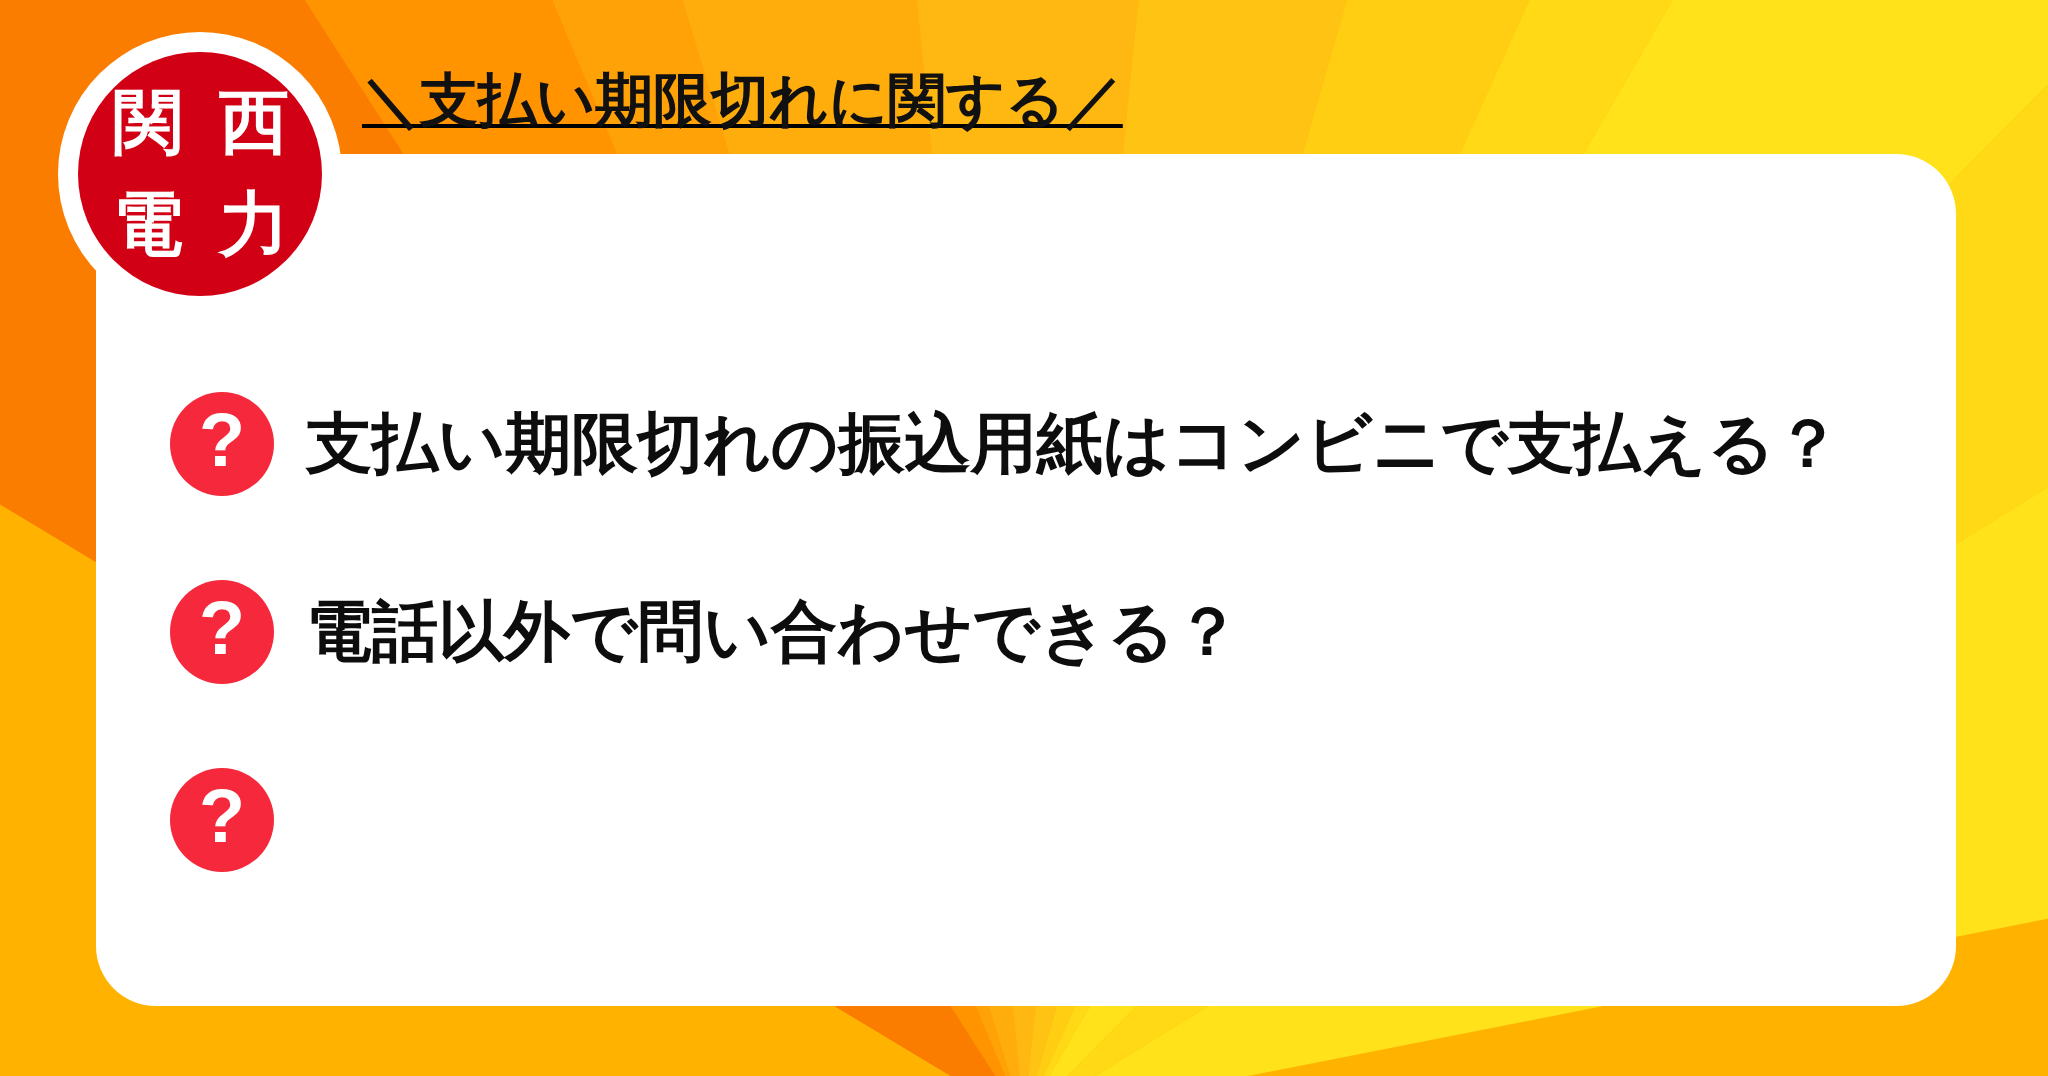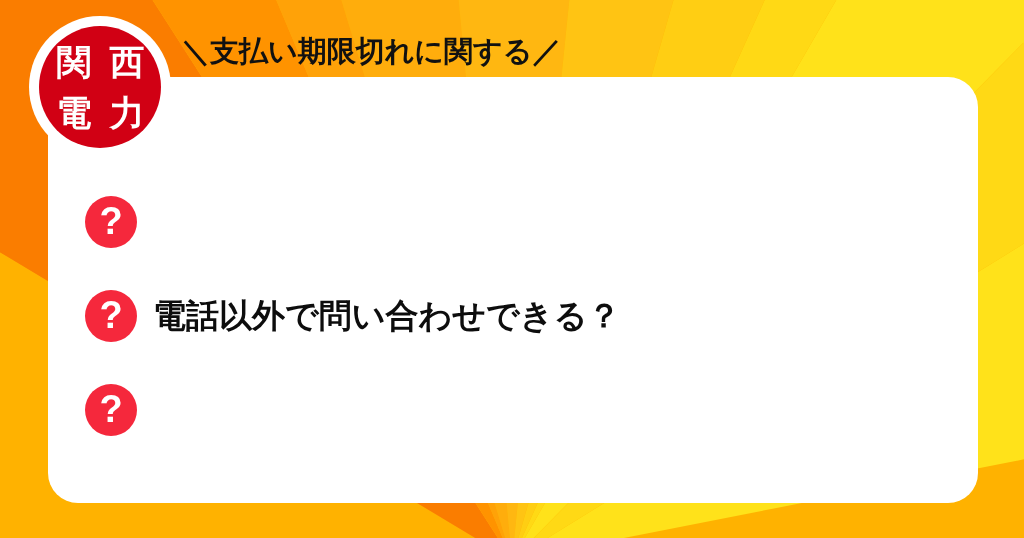--- a/index.html
+++ b/index.html
@@ -35,21 +35,21 @@
     padding:10px 8px;
   }
   .logo-inner span{
     color:#FFFFFF; font-size:35px; font-weight:700; line-height:1;
     letter-spacing:-1px;
   }
 
   
   .header{
     position:absolute; left:175px; top:36px; z-index:5;
-    display:flex; flex-direction:row;
+    display:flex; flex-direction:row;text-decoration:underline;
   }
   .subtitle{
     font-size:29px; font-weight:700; color:#111111;
     letter-spacing:0px; line-height:1.05; white-space:nowrap;
     padding-left:6px;
   }
   .title-row{ display:flex; align-items:center; margin-top:2px; }
   .title{
     font-size:60px; font-weight:700; color:#0A0A0A;
     letter-spacing:1px; line-height:1.08; white-space:nowrap;
@@ -117,20 +117,21 @@
     </div>
   </div>
 
   <div class="header">
     <div class="subtitle">＼支払い期限切れに関する／</div>
   </div>
 
   <div class="qlist">
     <div class="qrow">
       <div class="qmark">?</div>
+      <div class="qtext">支払い期限切れの振込用紙はコンビニで支払える？</div>
     </div>
     <div class="qrow">
       <div class="qmark">?</div>
       <div class="qtext">電話以外で問い合わせできる？</div>
     </div>
     <div class="qrow">
       <div class="qmark">?</div>
     </div>
   </div>
 

